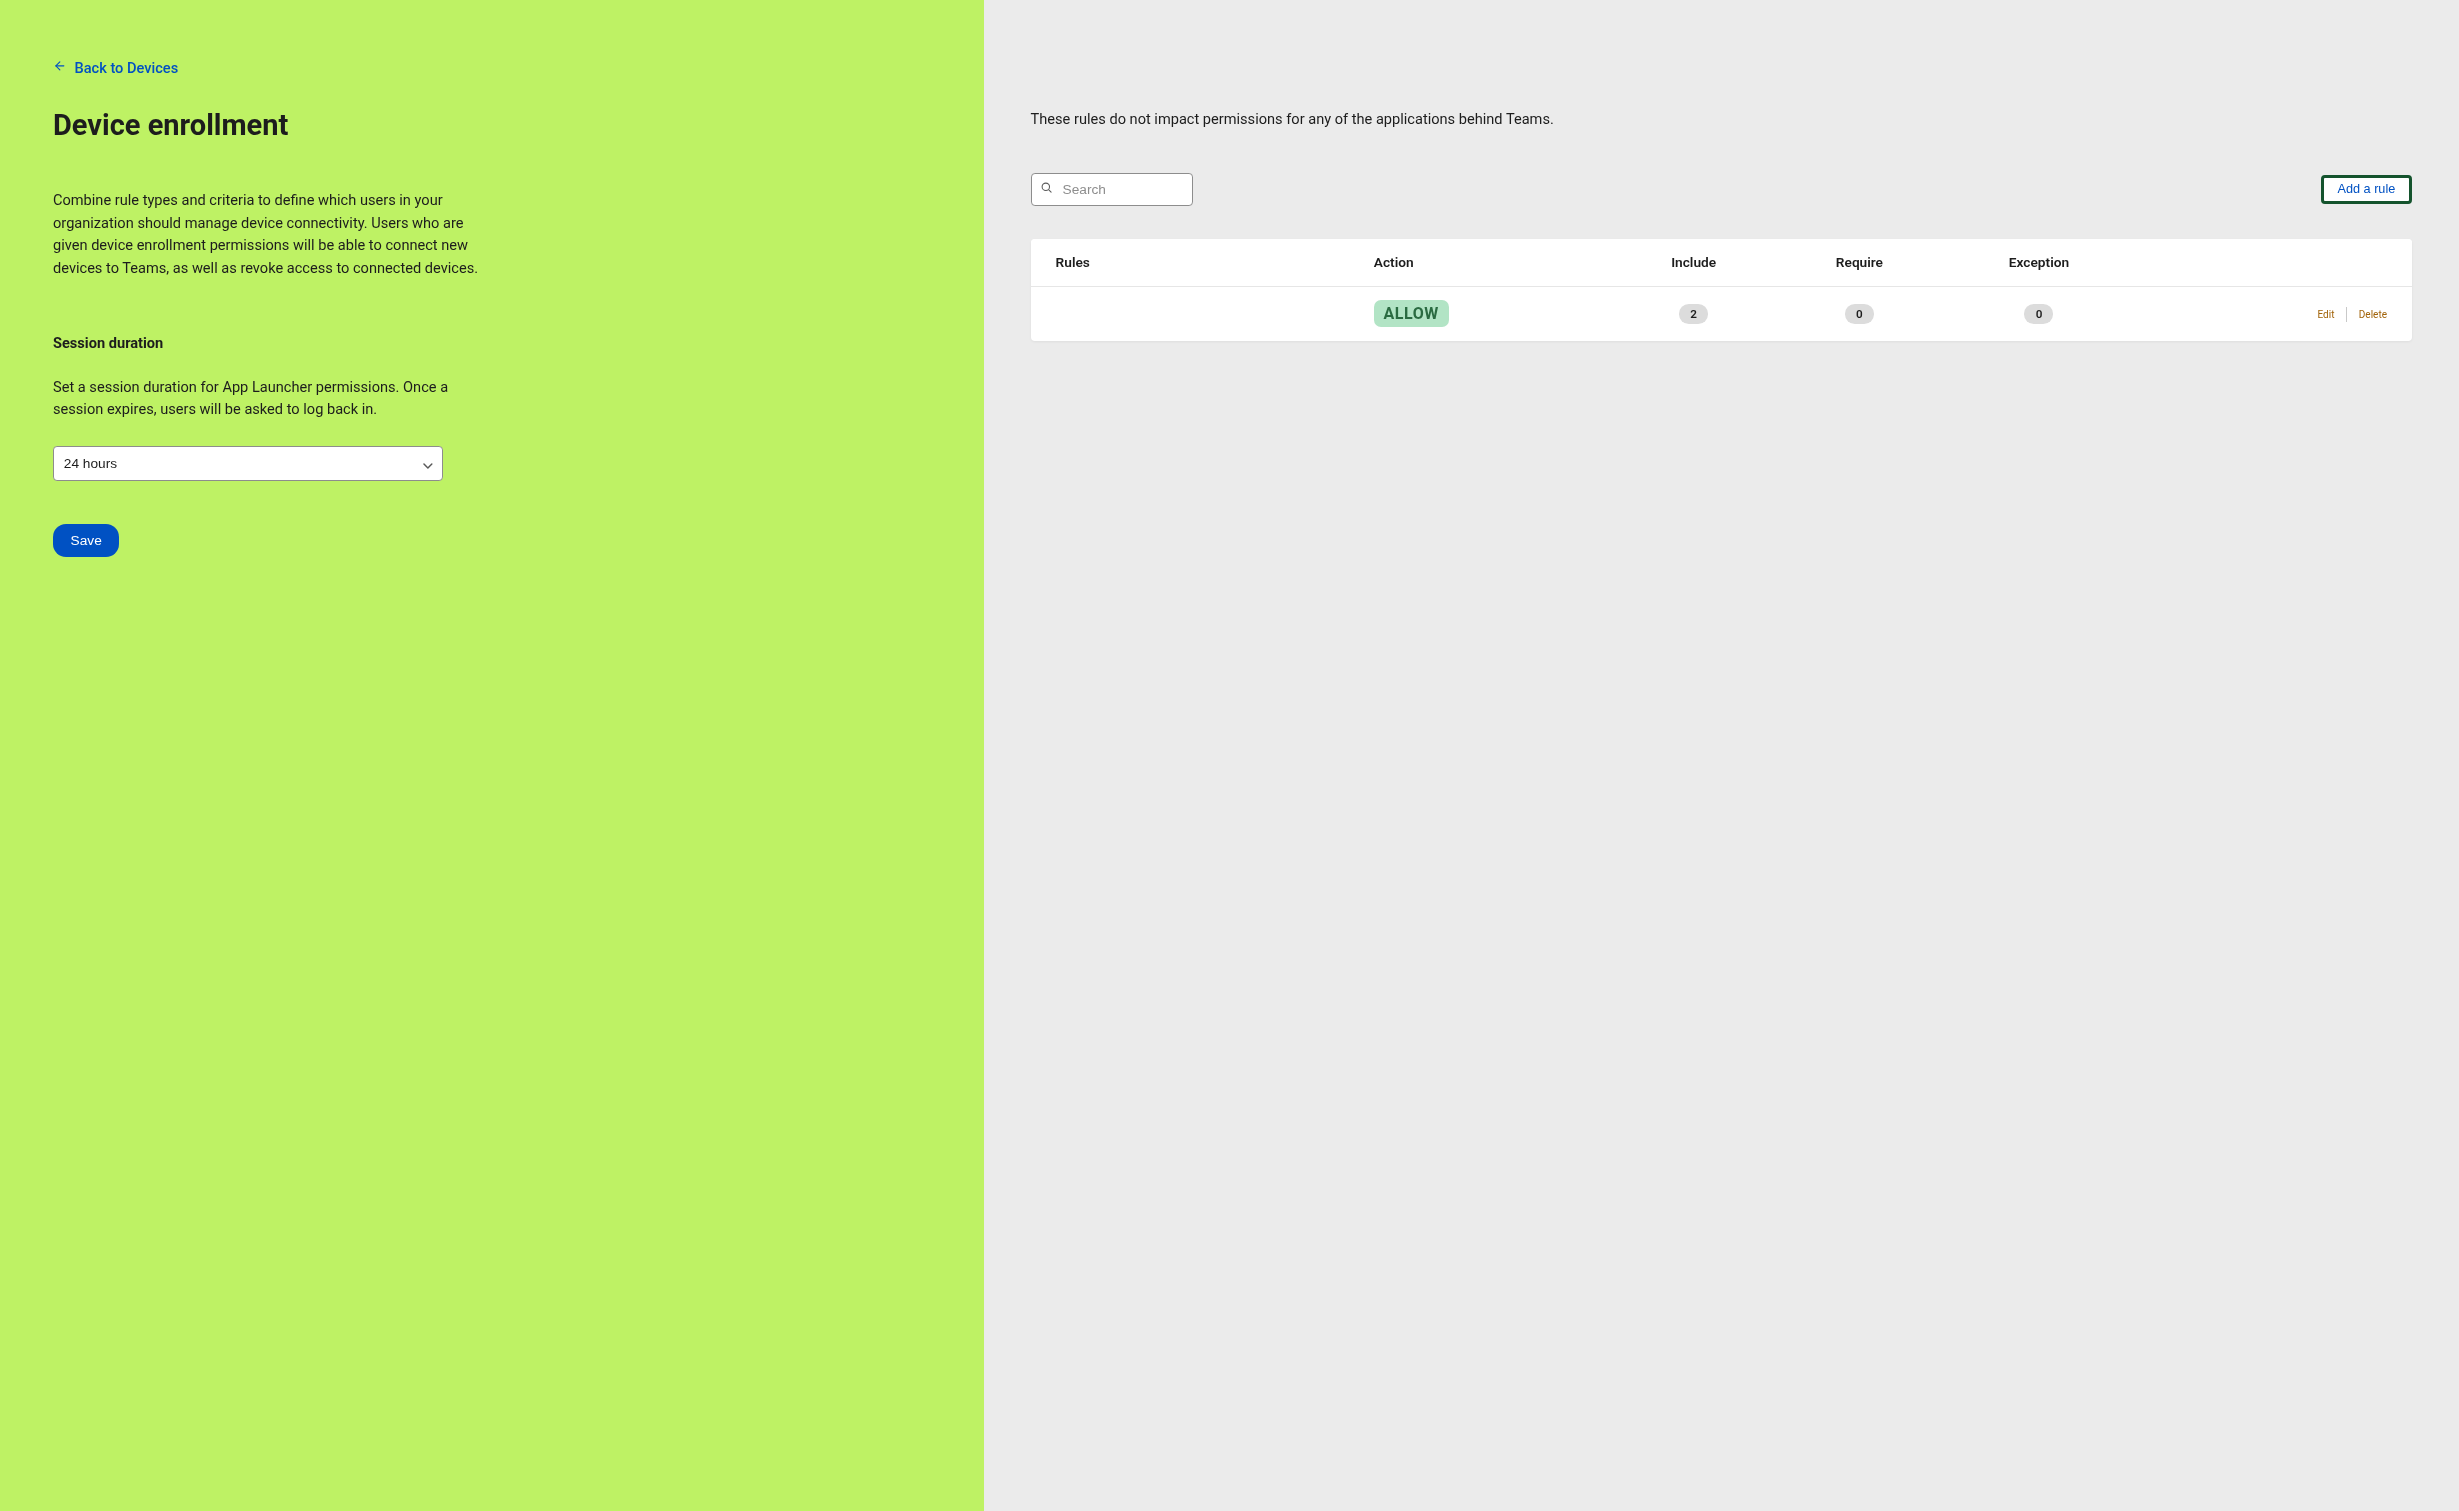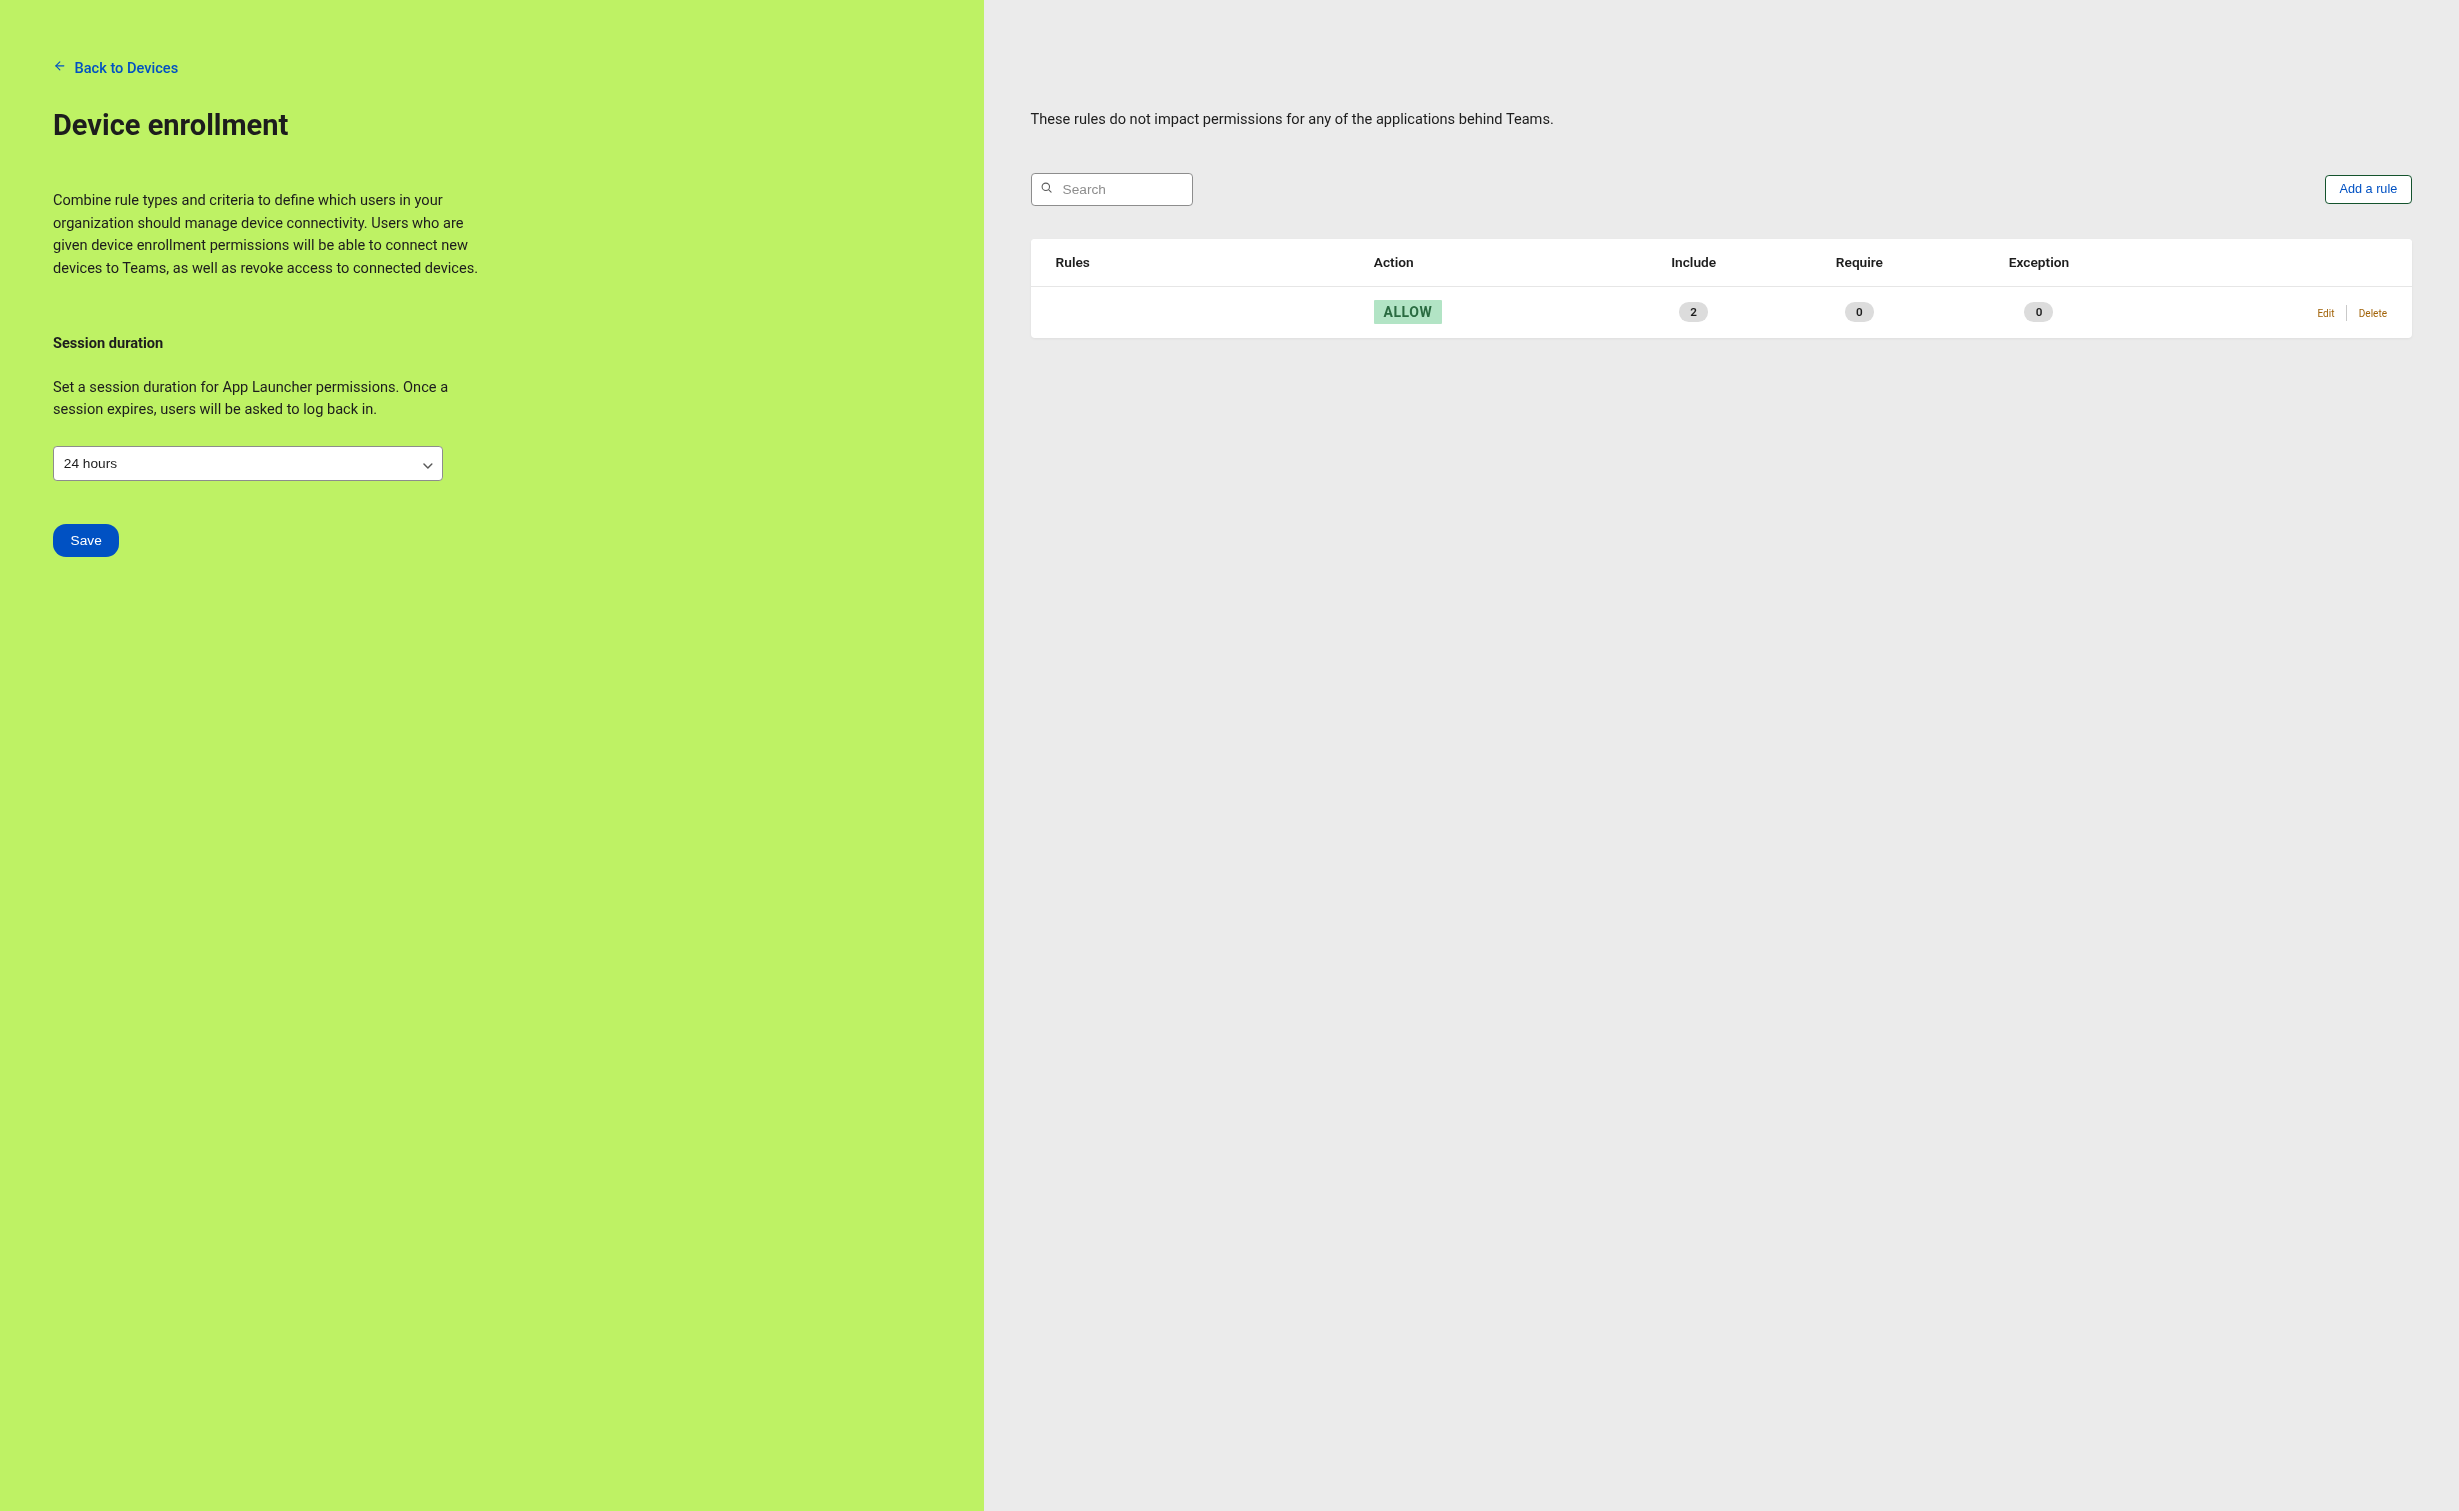--- a/index.html
+++ b/index.html
@@ -146,21 +146,21 @@
     top: 50%;
     transform: translateY(-50%);
     color: #595959;
     pointer-events: none;
   }
   .add-rule-btn {
     height: 29px;
     padding: 0 13.7px;
     background: #fff;
     color: #0051c3;
-    border: 1px solid #14532d;
+    border: 3px solid #14532d;
     border-radius: 3.9px;
     font-size: 12.7px;
     font-weight: 500;
     cursor: pointer;
   }
   .rules-table {
     margin-top: 33px;
     background: #fff;
     border-radius: 3.9px;
     box-shadow: 0 1px 2.9px rgba(0,0,0,0.06);
@@ -195,25 +195,25 @@
     padding-left: 25px;
   }
   .rules-table tbody td:last-child {
     padding-right: 25px;
     text-align: right;
   }
   .badge-allow {
     display: inline-block;
     background: #b2e4c5;
     color: #2a6b41;
-    font-size: 14px;
+    font-size: 16px;
     font-weight: 700;
     letter-spacing: 0.5px;
     padding: 3.9px 9.8px;
-    border-radius: 1px;
+    border-radius: 7px;
   }
   .count-pill {
     display: inline-block;
     background: #dcdcdc;
     color: #1d1d1d;
     font-size: 11.7px;
     font-weight: 600;
     padding: 2.9px 9.8px;
     border-radius: 9.8px;
     min-width: 29px;

